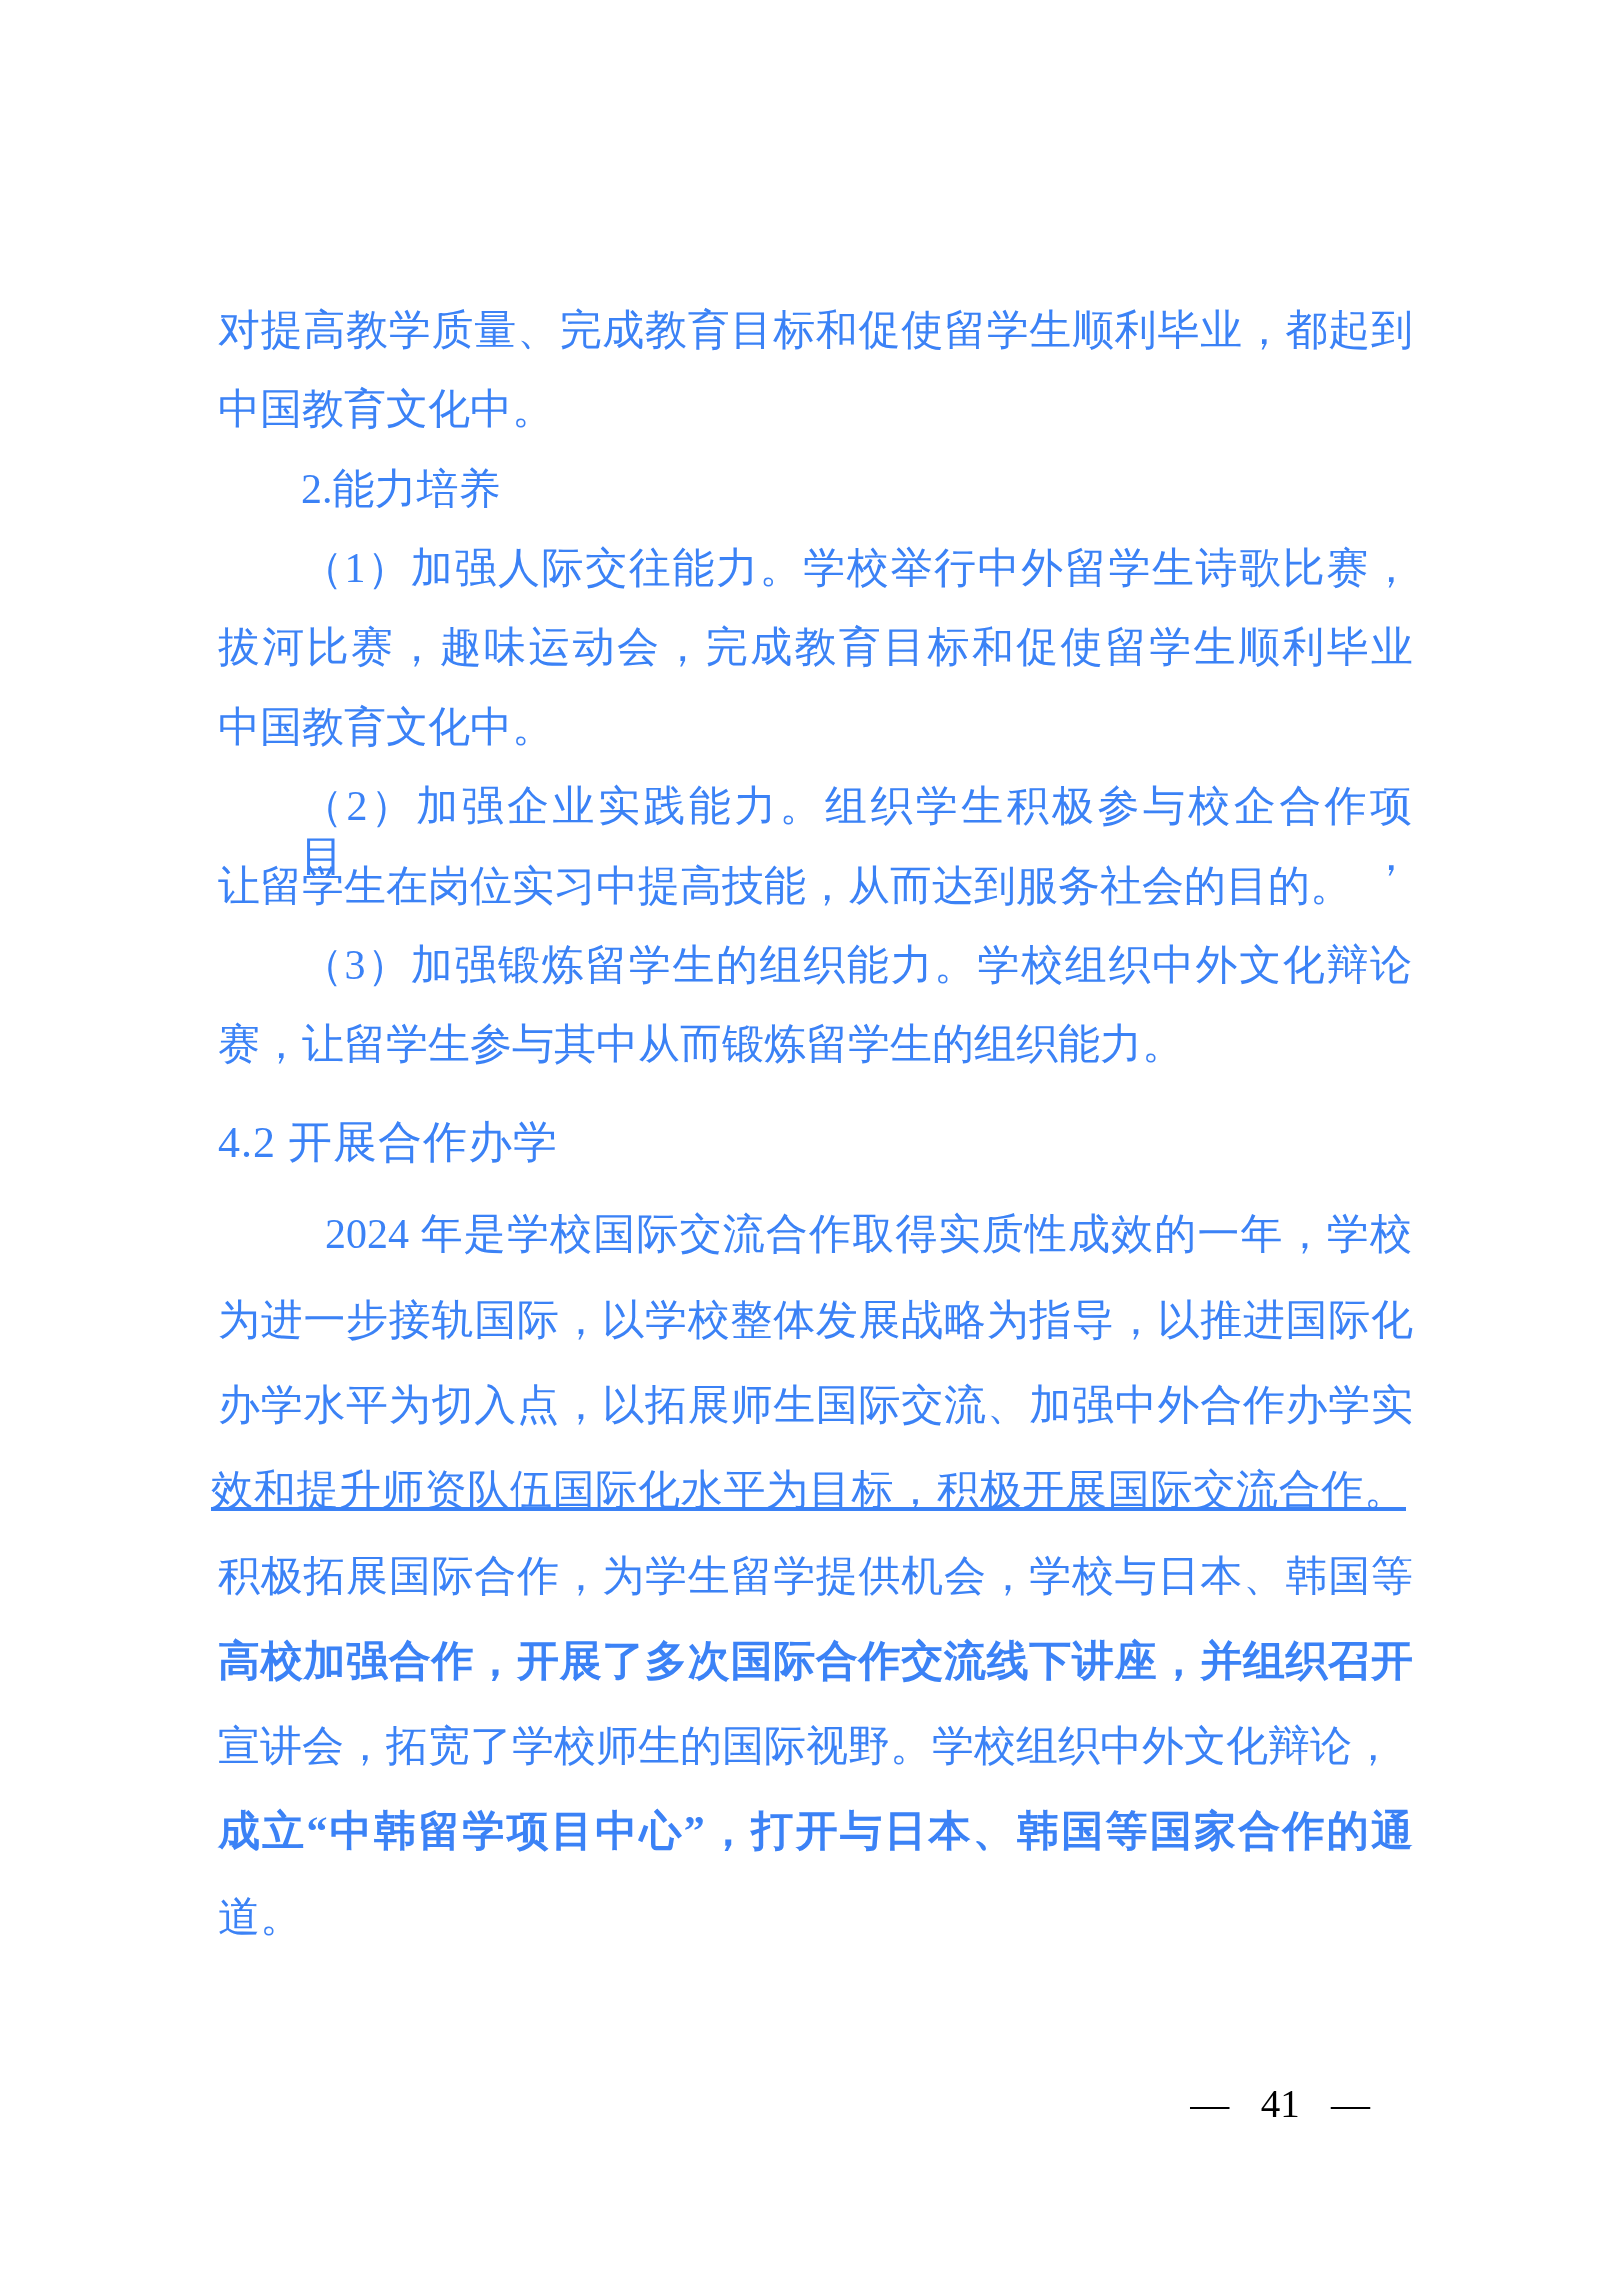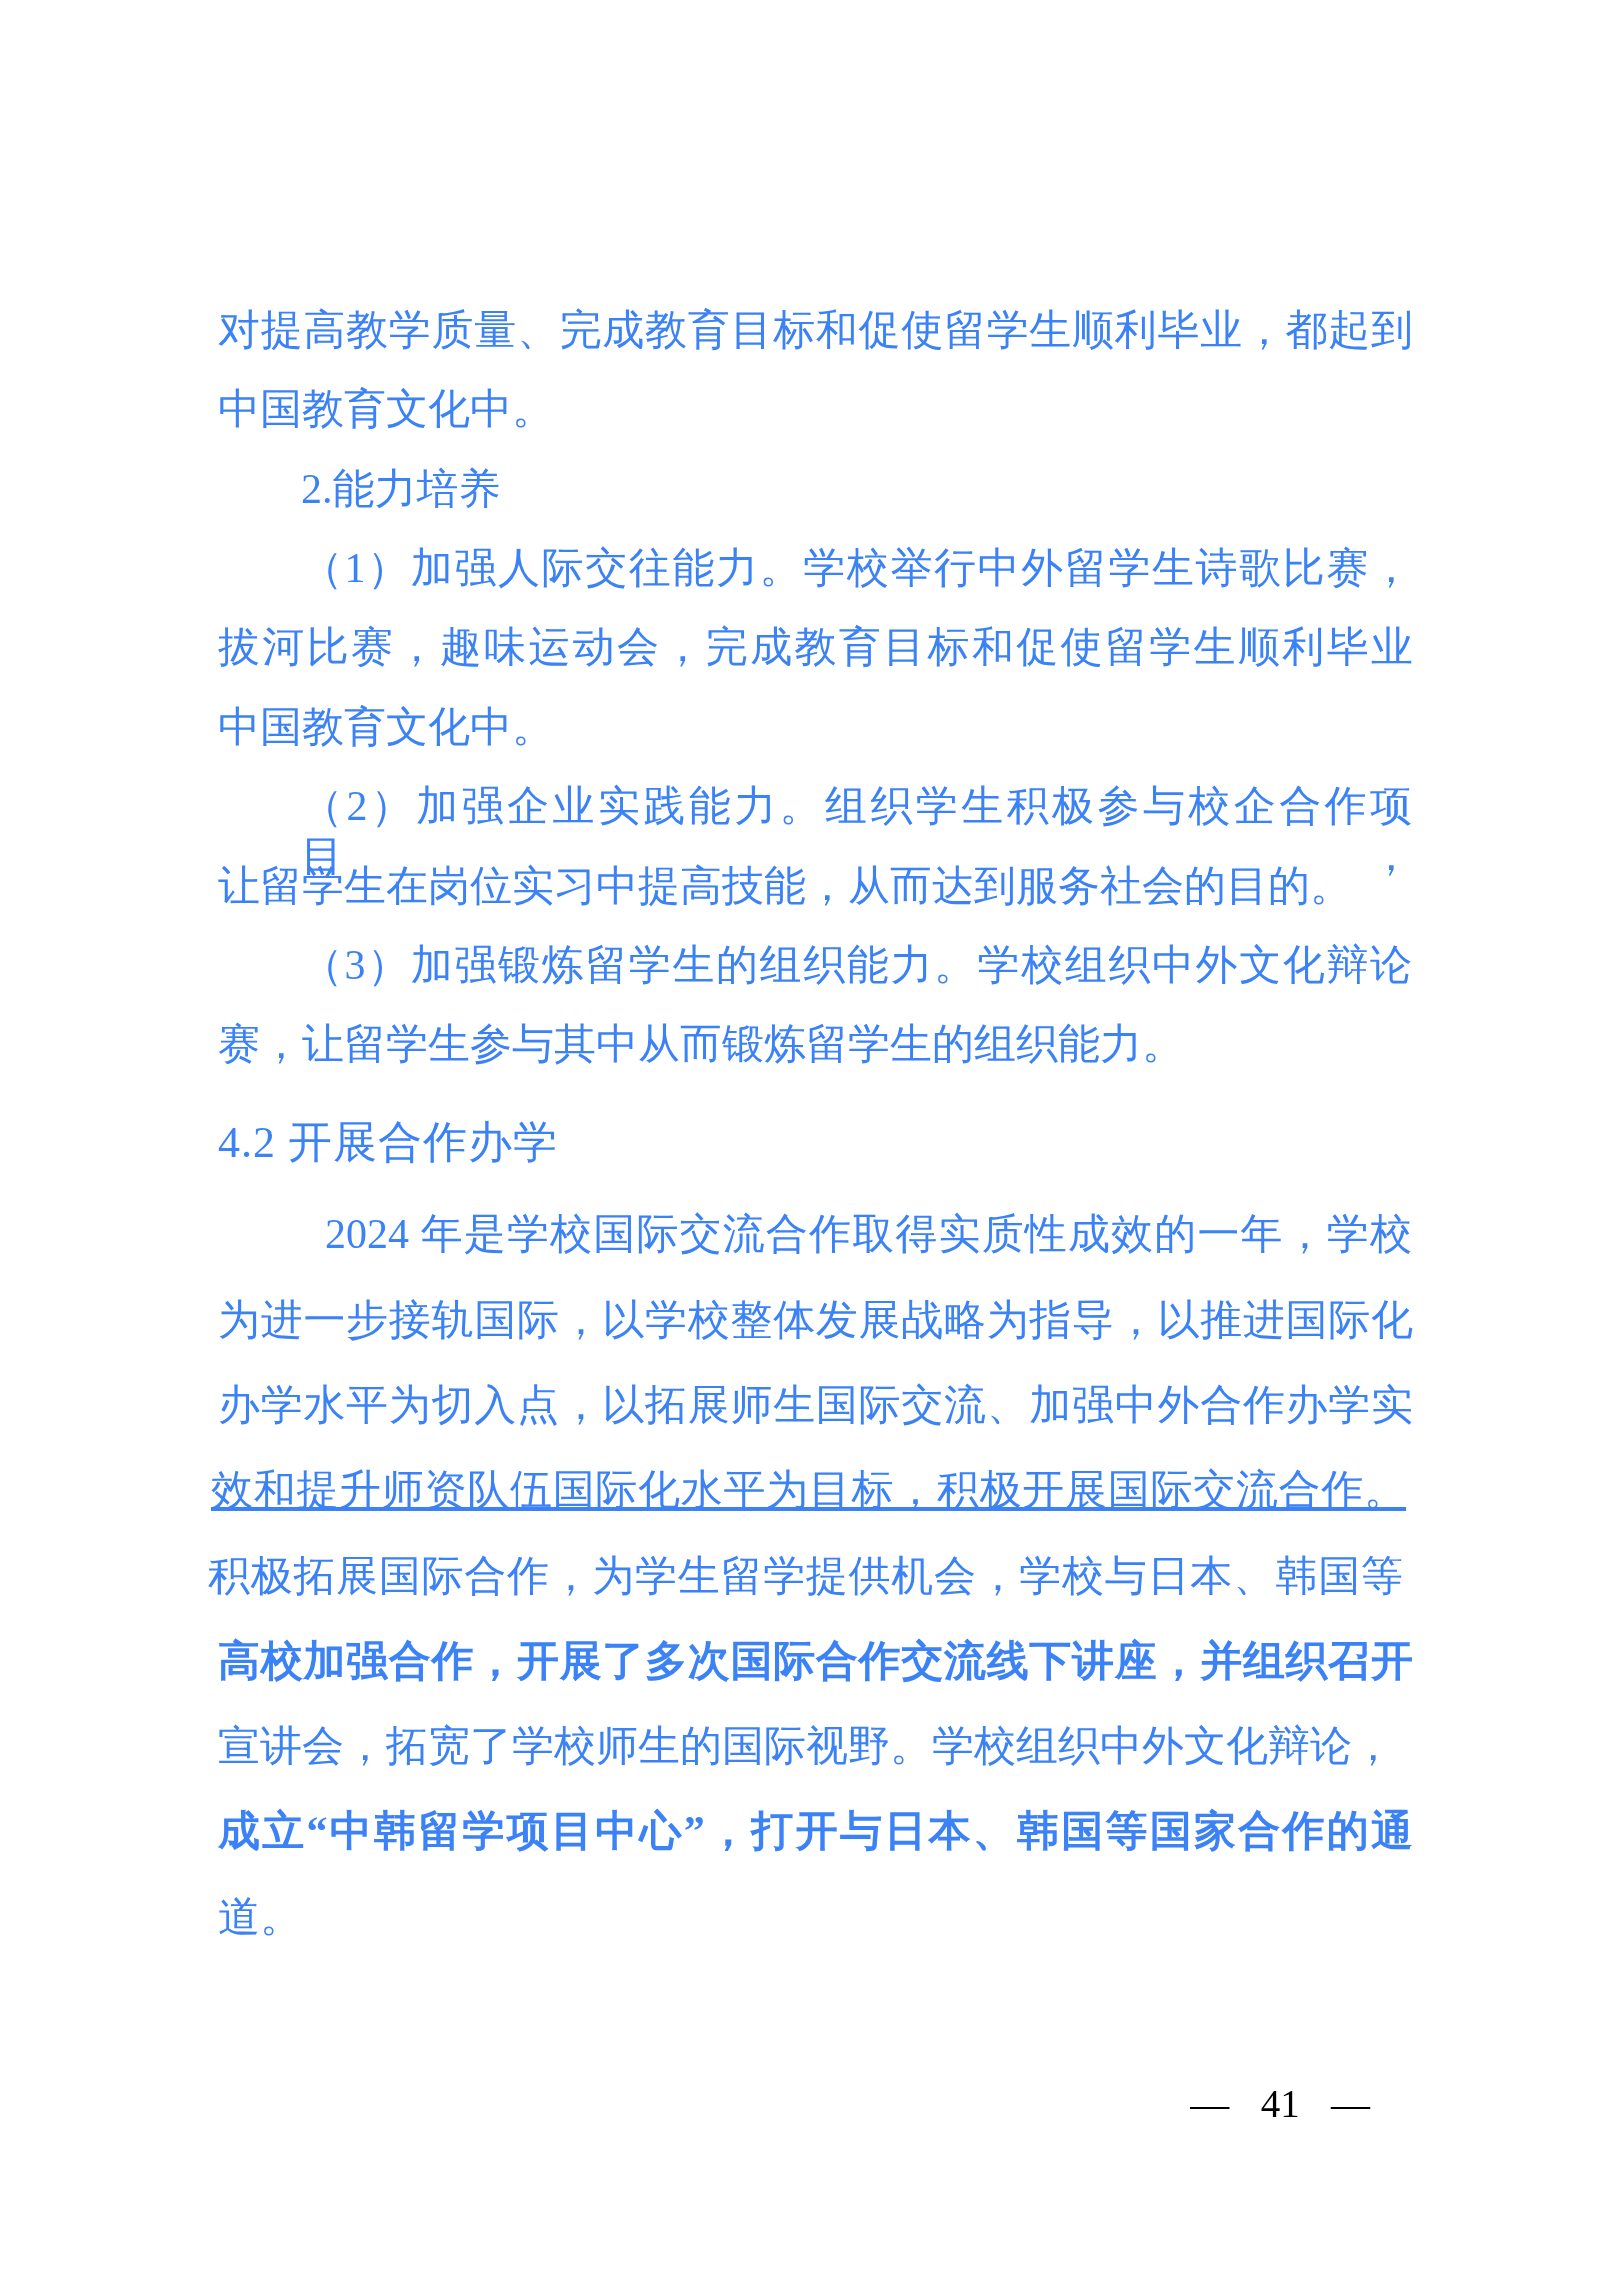--- a/index.html
+++ b/index.html
@@ -57,21 +57,21 @@
       <div class="line" style="top: 703px; left: 218px;">中国教育文化中。</div>
       <div class="line j" style="top: 782px; left: 301px; width: 1111px;">（2）加强企业实践能力。组织学生积极参与校企合作项目，</div>
       <div class="line" style="top: 862px; left: 218px;">让留学生在岗位实习中提高技能，从而达到服务社会的目的。</div>
       <div class="line j" style="top: 941px; left: 301px; width: 1111px;">（3）加强锻炼留学生的组织能力。学校组织中外文化辩论</div>
       <div class="line" style="top: 1020px; left: 218px;">赛，让留学生参与其中从而锻炼留学生的组织能力。</div>
       <div class="line heading" style="top: 1117px; left: 218px;">4.2 开展合作办学</div>
       <div class="line j" style="top: 1210px; left: 325px; width: 1087px;">2024 年是学校国际交流合作取得实质性成效的一年，学校</div>
       <div class="line j" style="top: 1296px; left: 218px; width: 1195px;">为进一步接轨国际，以学校整体发展战略为指导，以推进国际化</div>
       <div class="line j" style="top: 1381px; left: 218px; width: 1195px;">办学水平为切入点，以拓展师生国际交流、加强中外合作办学实</div>
       <div class="line j" style="top: 1466px; left: 211px; width: 1195px; text-decoration: underline;">效和提升师资队伍国际化水平为目标，积极开展国际交流合作。</div>
-      <div class="line j" style="top: 1552px; left: 208px; width: 1195px;">积极拓展国际合作，为学生留学提供机会，学校与日本、韩国等</div>
+      <div class="line j" style="top: 1552px; left: 218px; width: 1195px;">积极拓展国际合作，为学生留学提供机会，学校与日本、韩国等</div>
       <div class="line j" style="top: 1637px; left: 218px; width: 1195px; font-weight: bold;">高校加强合作，开展了多次国际合作交流线下讲座，并组织召开</div>
       <div class="line" style="top: 1722px; left: 218px;">宣讲会，拓宽了学校师生的国际视野。学校组织中外文化辩论，</div>
       <div class="line j" style="top: 1807px; left: 218px; width: 1195px; font-weight: bold;">成立“中韩留学项目中心”，打开与日本、韩国等国家合作的通</div>
       <div class="line" style="top: 1893px; left: 218px;">道。</div>
     </div>
   <div class="footer-pagenum">— 41 —</div>
 </div>
 
 
 </body></html>

